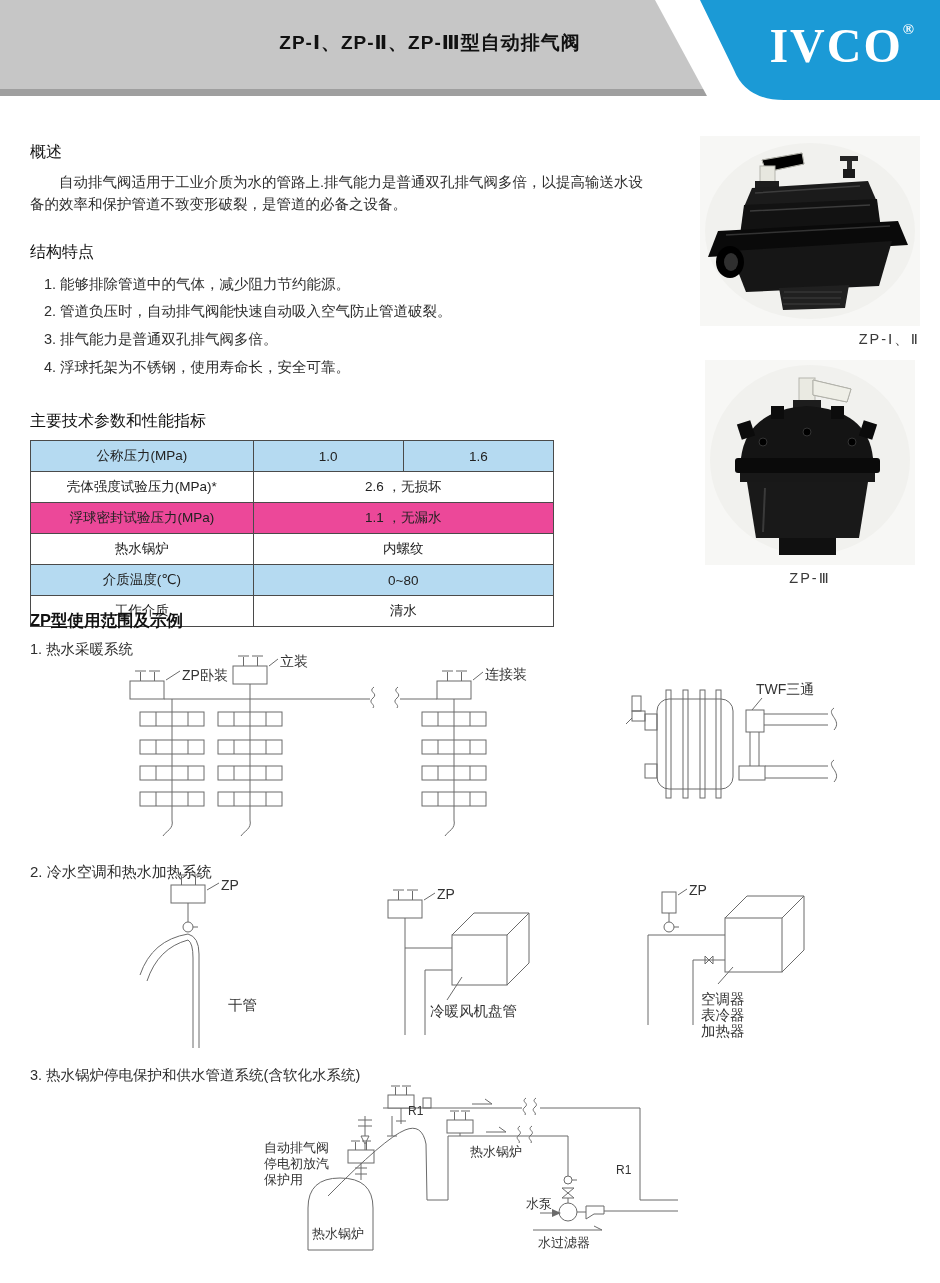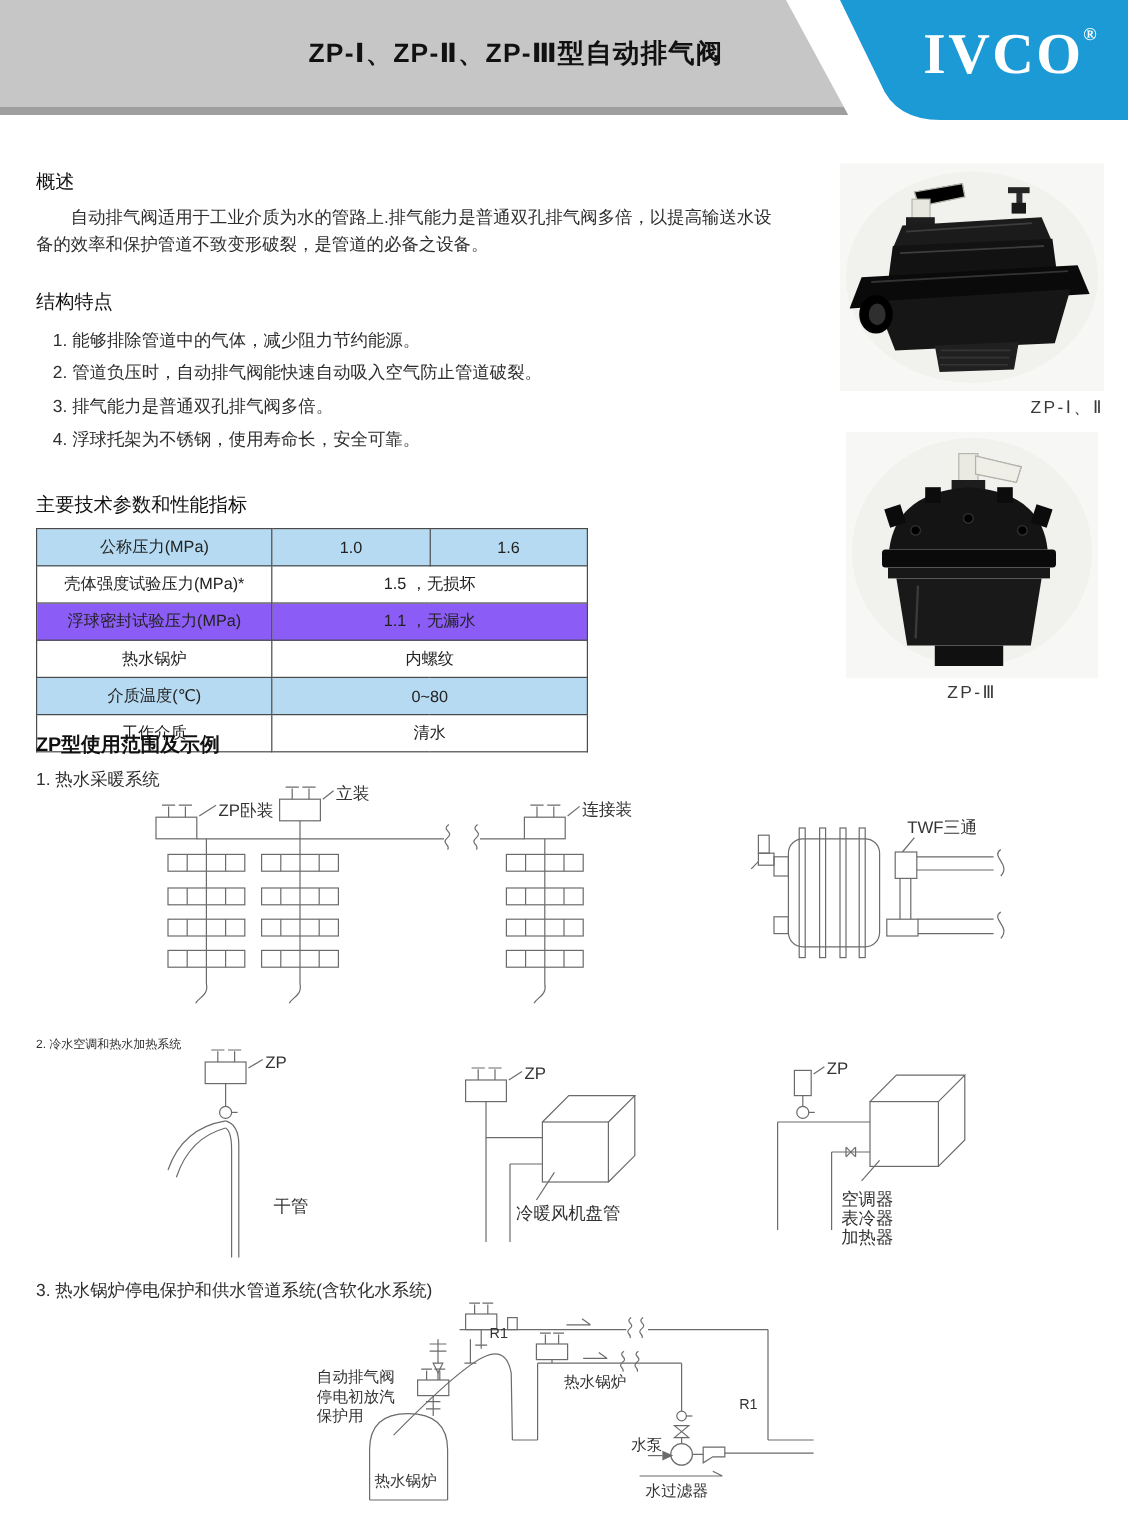--- a/index.html
+++ b/index.html
@@ -4,49 +4,49 @@
 <style>
   html,body{margin:0;padding:0;background:#fff;}
   .page{position:relative;width:940px;height:1283px;background:#fff;overflow:hidden;
         font-family:"Liberation Sans","DejaVu Sans",sans-serif;color:#2e2e2e;}
 
   
   .hdr-gray{position:absolute;left:0;top:0;width:940px;height:96px;
             background:linear-gradient(#c6c6c6 0 93%,#9f9f9f 93% 100%);
             clip-path:polygon(0 0,655px 0,707px 96px,0 96px);}
   .hdr-title{position:absolute;left:170px;top:30px;width:520px;text-align:center;
-             font-size:22px;font-weight:bold;color:#111;letter-spacing:1px;}
+             font-size:19px;font-weight:bold;color:#111;letter-spacing:1px;}
   .brand-svg{position:absolute;right:0;top:0;}
   .brand-text{position:absolute;right:26px;top:18px;color:#fff;
               font-family:"Liberation Serif","DejaVu Serif",serif;
               font-weight:bold;font-size:48px;letter-spacing:2px;}
   .brand-text sup{font-size:15px;vertical-align:28px;letter-spacing:0;}
 
   
   .leftcol{position:absolute;left:30px;top:142px;width:615px;}
   h3.sec{font-size:16px;font-weight:normal;color:#111;margin:0 0 8px 0;}
   .para{font-size:14.5px;line-height:1.55;text-indent:2em;margin:0 0 26px 0;}
   .feat{margin:0 0 30px 0;}
   .feat-item{font-size:14.5px;line-height:1.9;padding-left:14px;}
 
-  table.specs{border-collapse:collapse;width:460px;margin-top:6px;}
+  table.specs{border-collapse:collapse;width:524px;margin-top:6px;}
   table.specs td{border:1px solid #4a4a4a;height:30px;text-align:center;
                  font-size:13.5px;color:#222;padding:0 4px;}
   td.c1{width:240px;} td.c2{width:160px;} td.c3{width:160px;}
 
   
   .fig1{position:absolute;left:700px;top:136px;}
   .fig2{position:absolute;left:705px;top:360px;}
   .figcap{position:absolute;width:220px;text-align:center;font-size:14.5px;color:#3a3a3a;letter-spacing:2px;}
   .cap1{left:700px;top:330px;text-align:right;} .cap2{left:700px;top:570px;}
 
   
   .usage-h{position:absolute;left:30px;top:610px;font-size:16.5px;font-weight:bold;color:#111;}
   .sub1{position:absolute;left:30px;top:640px;font-size:14.5px;}
-  .sub2{position:absolute;left:30px;top:863px;font-size:10px;}
+  .sub2{position:absolute;left:30px;top:863px;font-size:15px;}
   .sub3{position:absolute;left:30px;top:1066px;font-size:14.5px;}
   .dia1{position:absolute;left:40px;top:654px;}
   .dia2{position:absolute;left:40px;top:880px;}
   .dia3{position:absolute;left:250px;top:1088px;}
   svg.diagram{overflow:visible;}
   svg .ln{stroke:#6b6b6b;stroke-width:1;fill:none;}
   svg text{font-family:"Liberation Sans","DejaVu Sans",sans-serif;fill:#333;}
 </style>
 </head>
 <body>
@@ -75,23 +75,23 @@
     <h3 class="sec">主要技术参数和性能指标</h3>
     <table class="specs">
       <tbody>
           <tr style="background:#b5daf1">
         <td class="c1">公称压力(MPa)</td>
         <td class="c2">1.0</td>
         <td class="c3">1.6</td>
       </tr>
       <tr>
         <td class="c1">壳体强度试验压力(MPa)*</td>
-        <td colspan="2">1.5 ，无损坏</td>
-      </tr>
-      <tr style="background:#8b5cf6">
+        <td colspan="2">2.6 ，无损坏</td>
+      </tr>
+      <tr style="background:#ec4899">
         <td class="c1">浮球密封试验压力(MPa)</td>
         <td colspan="2">1.1 ，无漏水</td>
       </tr>
       <tr>
         <td class="c1">热水锅炉</td>
         <td colspan="2">内螺纹</td>
       </tr>
       <tr style="background:#b5daf1">
         <td class="c1">介质温度(℃)</td>
         <td colspan="2">0~80</td>

